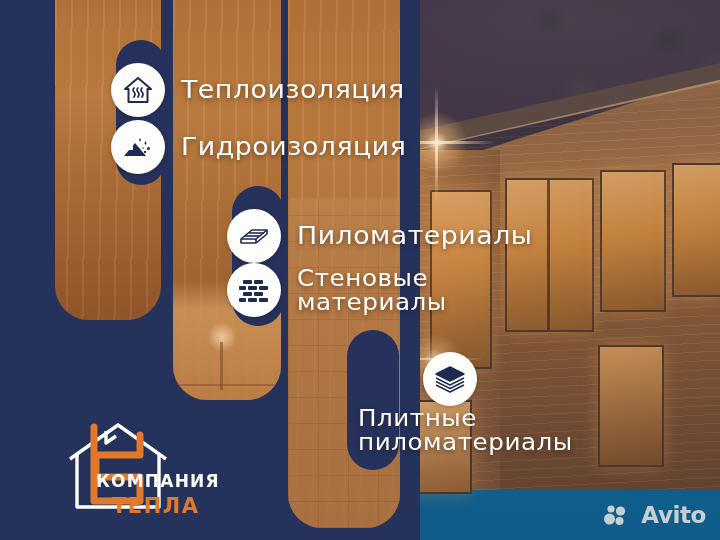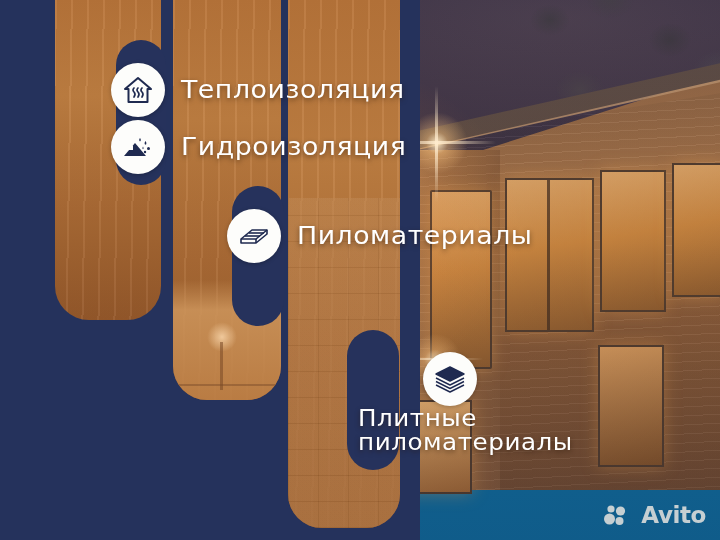--- a/index.html
+++ b/index.html
@@ -298,37 +298,74 @@
           <path d="M4 20 L19 20 L30 11"></path>
           <path d="M19 20 L19 24"></path>
           <path d="M8 17 L23 17"></path>
           <path d="M12 14 L27 14"></path>
         </g>
       </svg>
     </div>
     <div class="label">Пиломатериалы</div>
   </div>
 
+  <div class="row" id="row4">
+    <div class="badge">
+      <svg width="32" height="32" viewBox="0 0 32 32">
+        <g fill="#1f2a50">
+          <rect x="5" y="6" width="9" height="4" rx="1"></rect>
+          <rect x="16" y="6" width="9" height="4" rx="1"></rect>
+          <rect x="1" y="12" width="7" height="4" rx="1"></rect>
+          <rect x="10" y="12" width="9" height="4" rx="1"></rect>
+          <rect x="21" y="12" width="9" height="4" rx="1"></rect>
+          <rect x="5" y="18" width="9" height="4" rx="1"></rect>
+          <rect x="16" y="18" width="9" height="4" rx="1"></rect>
+          <rect x="10" y="24" width="9" height="4" rx="1"></rect>
+          <rect x="1" y="24" width="7" height="4" rx="1"></rect>
+          <rect x="21" y="24" width="9" height="4" rx="1"></rect>
+        </g>
+      </svg>
+    </div>
+    <div class="label small">Стеновые
+материалы</div>
+  </div>
 
   <div class="row" id="row5">
     <div class="badge">
       <svg width="34" height="34" viewBox="0 0 34 34">
         <g stroke="#1f2a50" stroke-width="1.4" stroke-linejoin="round">
           <path d="M17 5 L31 12 L17 19 L3 12 Z" fill="#1f2a50"></path>
           <path d="M3 16 L17 23 L31 16" fill="none"></path>
           <path d="M3 19.5 L17 26.5 L31 19.5" fill="none"></path>
           <path d="M3 23 L17 30 L31 23" fill="none"></path>
         </g>
       </svg>
     </div>
     <div class="label small">Плитные
 пиломатериалы</div>
   </div>
 
 
+  <div id="logo">
+    <svg width="180" height="105" viewBox="0 0 180 105">
+
+      <g fill="none" stroke="#ffffff" stroke-width="3.4" stroke-linejoin="round">
+        <path d="M26 44 L74 10 L122 44"></path>
+        <path d="M33 40 L33 92 L115 92 L115 40"></path>
+        <path d="M62 16 L62 28 L72 21"></path>
+      </g>
+
+      <g fill="none" stroke="#e2782a" stroke-width="7" stroke-linecap="round" stroke-linejoin="round">
+        <path d="M50 12 L50 86 L96 86 L96 62 L52 62 L52 40 L96 40 L96 20"></path>
+      </g>
+
+      <text x="52" y="72" fill="#ffffff" font-size="17" font-weight="bold" letter-spacing="1.2" font-family="DejaVu Sans, Liberation Sans, sans-serif">КОМПАНИЯ</text>
+      <text x="68" y="98" fill="#e2782a" font-size="21" font-weight="bold" letter-spacing="1.5" font-family="DejaVu Sans, Liberation Sans, sans-serif">ТЕПЛА</text>
+    </svg>
+  </div>
 
   <div id="avito">
     <svg width="24" height="24" viewBox="0 0 24 24">
       <circle cx="6.5" cy="16" r="5.5" fill="#efe9e2"></circle>
       <circle cx="16.5" cy="18" r="4" fill="#efe9e2"></circle>
       <circle cx="8" cy="6" r="3.6" fill="#efe9e2"></circle>
       <circle cx="17.5" cy="8" r="4.6" fill="#efe9e2"></circle>
     </svg>
     <span class="wm-text">Avito</span>
   </div>

